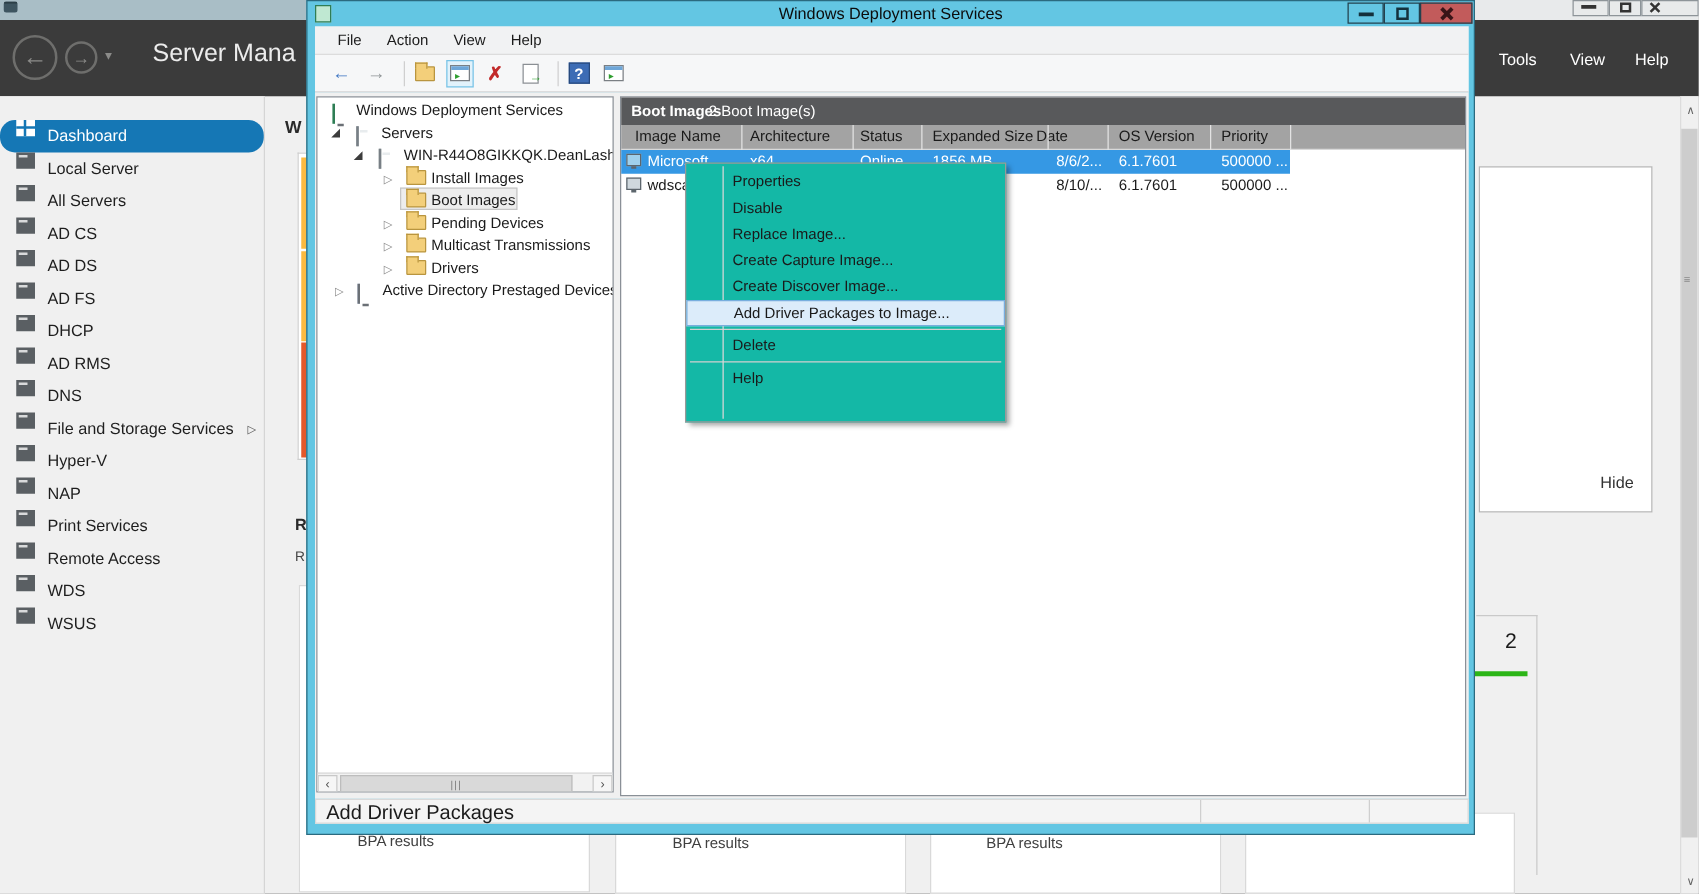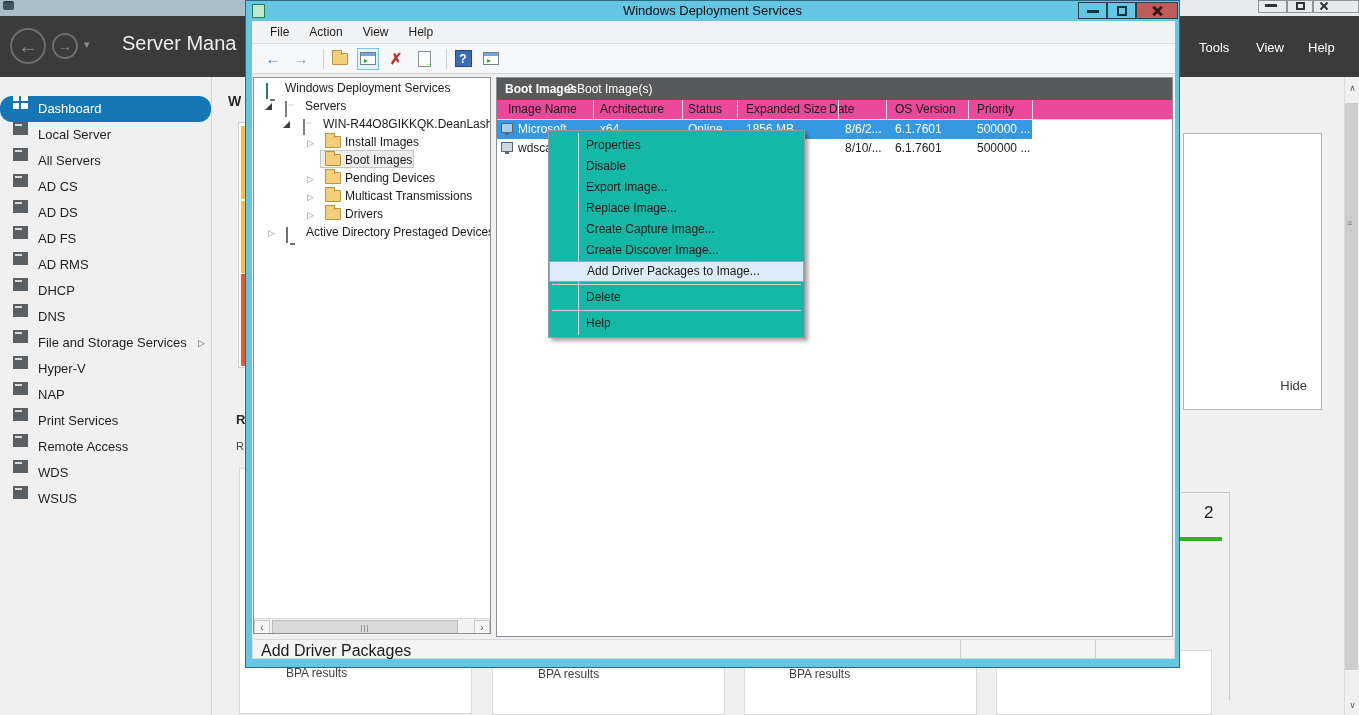--- a/index.html
+++ b/index.html
@@ -78,21 +78,21 @@
   .srv { width:12px; height:12px; background:#aab2b8; border:1px solid #787f85; position:relative; }
   .srv::after { content:""; position:absolute; left:2px; top:2px; width:6px; height:2px; background:#e8ecee; }
   .tsel { position:absolute; background:#ededed; border:1px solid #c6c6c6; }
 
   .hsb { position:absolute; left:0px; top:540px; width:236px; height:16px; background:#f2f2f2; border-top:1px solid #d9d9d9; }
   .hsb-box { position:absolute; top:1px; width:16px; height:14px; border:1px solid #c8c8c8; background:#f6f6f6; text-align:center; font-size:10px; color:#555; line-height:13px; }
   .hsb-thumb { position:absolute; left:18px; top:1px; width:186px; height:14px; background:#d9d9d9; border:1px solid #bdbdbd; text-align:center; font-size:8px; color:#777; line-height:13px; letter-spacing:1px; }
 
   .list-pane { left:244px; top:3px; width:677px; height:560px; }
   .pane-hdr { position:absolute; left:0; top:0; width:675px; height:22px; background:#58595b; color:#fff; font-size:12px; }
-  .colhdr { position:absolute; left:0; top:22px; width:675px; height:20px; background:#ec4899; border-bottom:1px solid #d9d9d9; font-size:12px; color:#1a1a1a; }
+  .colhdr { position:absolute; left:0; top:22px; width:675px; height:20px; background:#a3a3a3; border-bottom:1px solid #d9d9d9; font-size:12px; color:#1a1a1a; }
   .cdiv { position:absolute; top:0; height:20px; border-left:1px solid #e3e3e3; }
   .cell { position:absolute; top:0; height:19px; line-height:19px; font-size:12px; white-space:nowrap; }
   .lrow1 { position:absolute; left:0; top:42px; width:535px; height:19px; background:#3598e4; color:#fff; }
   .lrow2 { position:absolute; left:0; top:61px; width:675px; height:19px; color:#1a1a1a; }
   .rmon { position:absolute; left:4px; top:3px; width:12px; height:10px; border:1px solid #5d666d; background:#9fd0ec; }
   .rmon::after { content:""; position:absolute; left:3px; bottom:-3px; width:4px; height:2px; background:#5d666d; }
 
   .wds-status { left:6px; top:638px; width:923px; height:20px; background:#f4f4f4; border:1px solid #d9d9d9; font-size:16px; color:#1a1a1a; }
   .ssep { position:absolute; top:0; height:18px; border-left:1px solid #cfcfcf; }
 
@@ -154,25 +154,25 @@
     <div class="sb-item">
         <span class="sb-ic"></span>
         <span>AD DS</span>
       </div>
     <div class="sb-item">
         <span class="sb-ic"></span>
         <span>AD FS</span>
       </div>
     <div class="sb-item">
         <span class="sb-ic"></span>
+        <span>DHCP</span>
+      </div>
+    <div class="sb-item">
+        <span class="sb-ic"></span>
         <span>AD RMS</span>
-      </div>
-    <div class="sb-item">
-        <span class="sb-ic"></span>
-        <span>DHCP</span>
       </div>
     <div class="sb-item">
         <span class="sb-ic"></span>
         <span>DNS</span>
       </div>
     <div class="sb-item">
         <span class="sb-ic"></span>
         <span>File and Storage Services</span>
         <span class="sb-sub">▷</span>
       </div>
@@ -397,21 +397,20 @@
       <span style="position:absolute;left:8px;top:2px;">Add Driver Packages</span>
       <span class="ssep" style="left:707px;"></span>
       <span class="ssep" style="left:842px;"></span>
     </div>
   </div>
 
   <div class="a cmenu">
     <div class="gutter"></div>
     <div class="cmi">Properties</div>
     <div class="cmi">Disable</div>
-    <div class="cmi">Export Image...</div>
     <div class="cmi">Replace Image...</div>
     <div class="cmi">Create Capture Image...</div>
     <div class="cmi">Create Discover Image...</div>
     <div class="cmi hl">Add Driver Packages to Image...</div>
     <div class="csep"></div>
     <div class="cmi">Delete</div>
     <div class="csep"></div>
     <div class="cmi">Help</div>
   </div>
 

